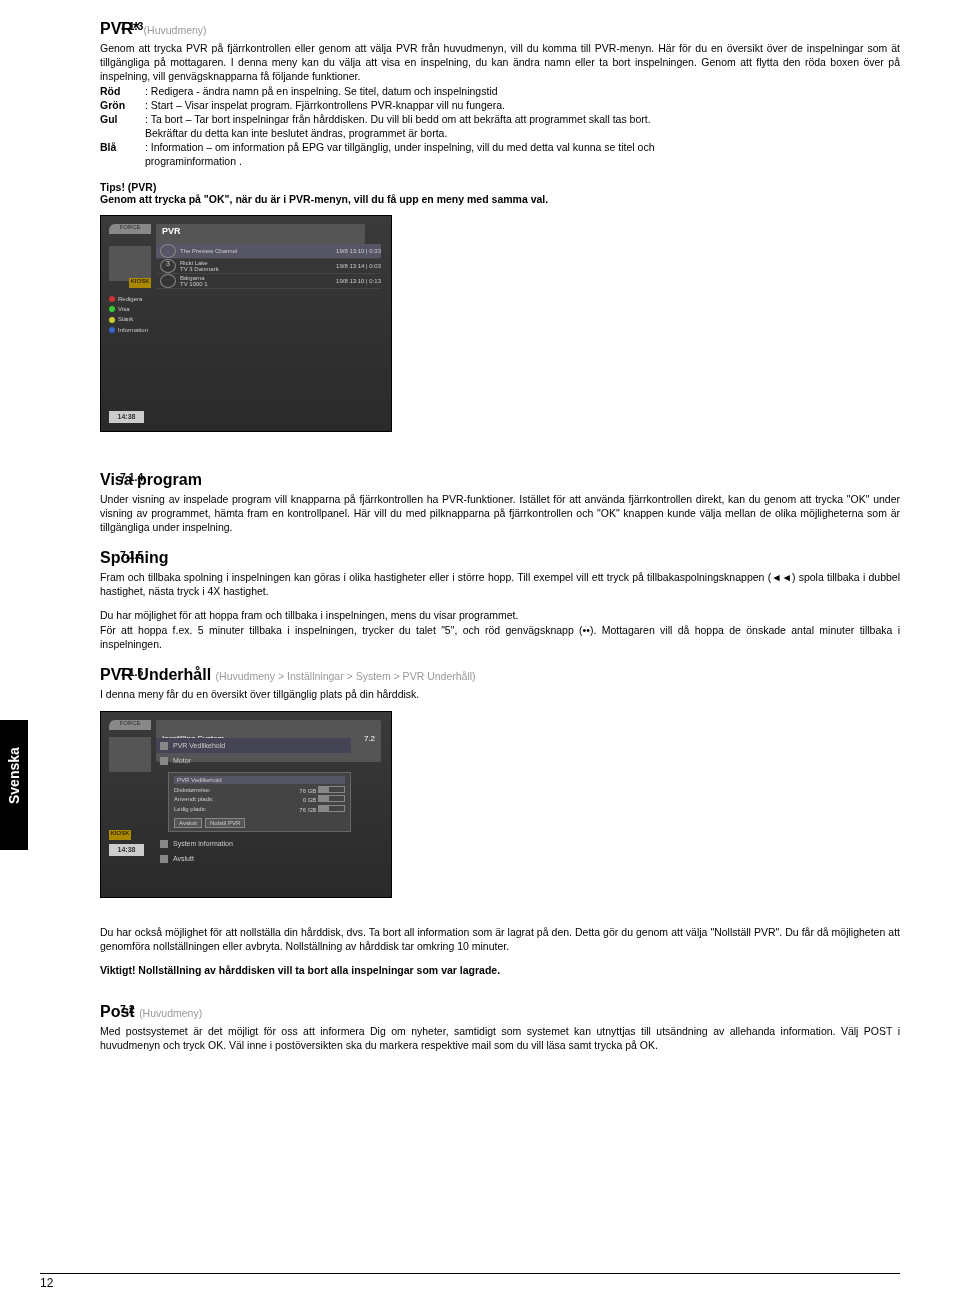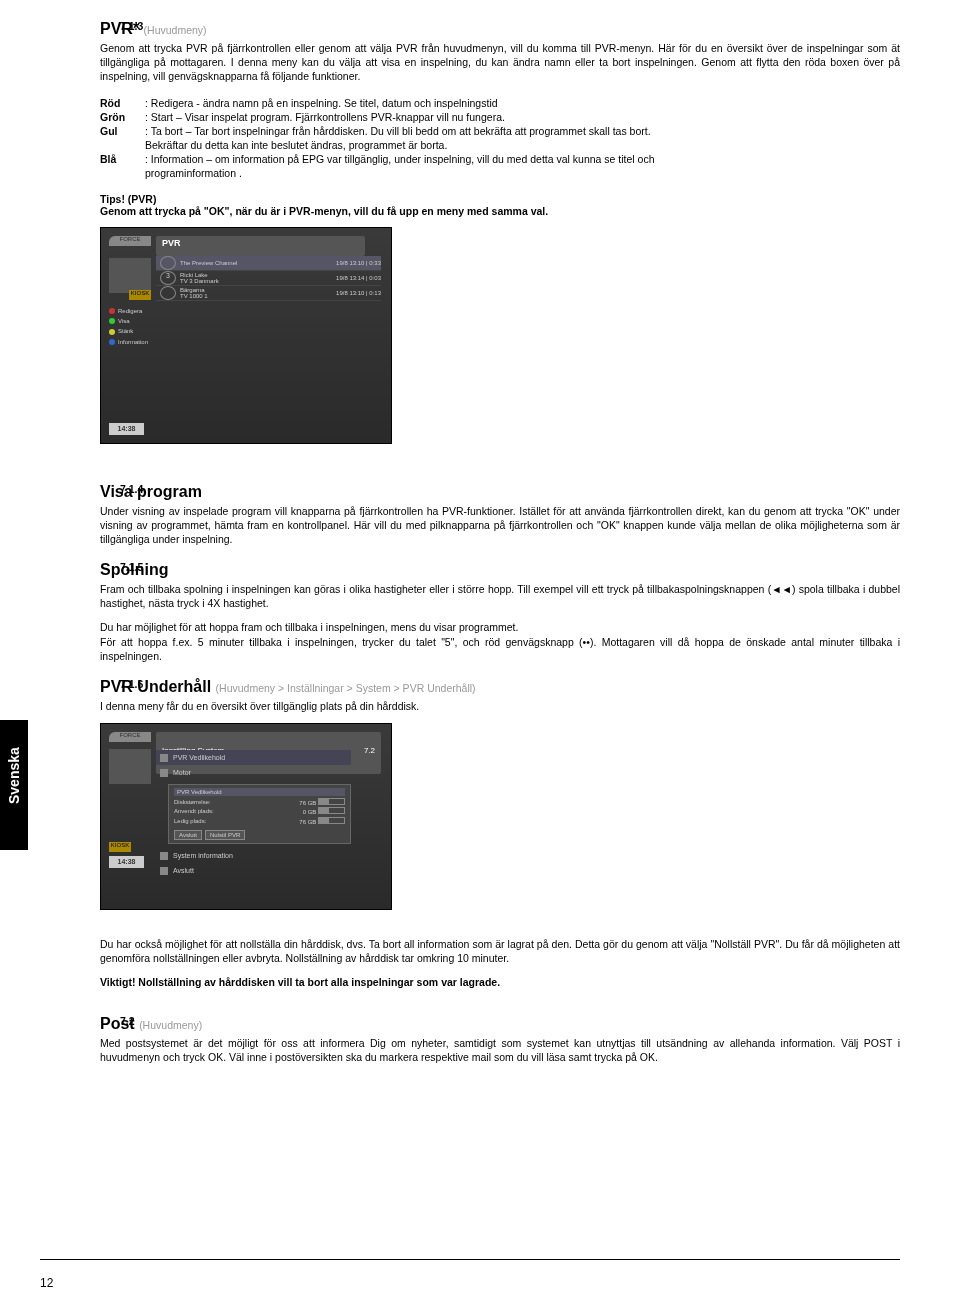--- a/index.html
+++ b/index.html
@@ -34,21 +34,20 @@
       font-size: 10.5px;
       font-weight: normal;
     }
     .body-text {
       font-size: 10.5px;
       text-align: justify;
       line-height: 1.35;
       margin-top: 3px;
     }
     .color-table {
-      margin-top: 12px;
       font-size: 10.5px;
     }
     .color-row {
       display: flex;
       line-height: 1.35;
     }
     .color-label {
       width: 45px;
       font-weight: bold;
       flex-shrink: 0;
@@ -318,21 +317,21 @@
       font-size: 14px;
       font-weight: bold;
       white-space: nowrap;
     }
     .footer {
       position: absolute;
       bottom: 20px;
       left: 40px;
       right: 60px;
       border-top: 1px solid #000;
-      padding-top: 16px;
+      padding-top: 2px;
       font-size: 12px;
       margin-top: 36px;
     }
     .pagenum {
       font-size: 12px;
     }
   </style>
 </head>
 <body>
 

